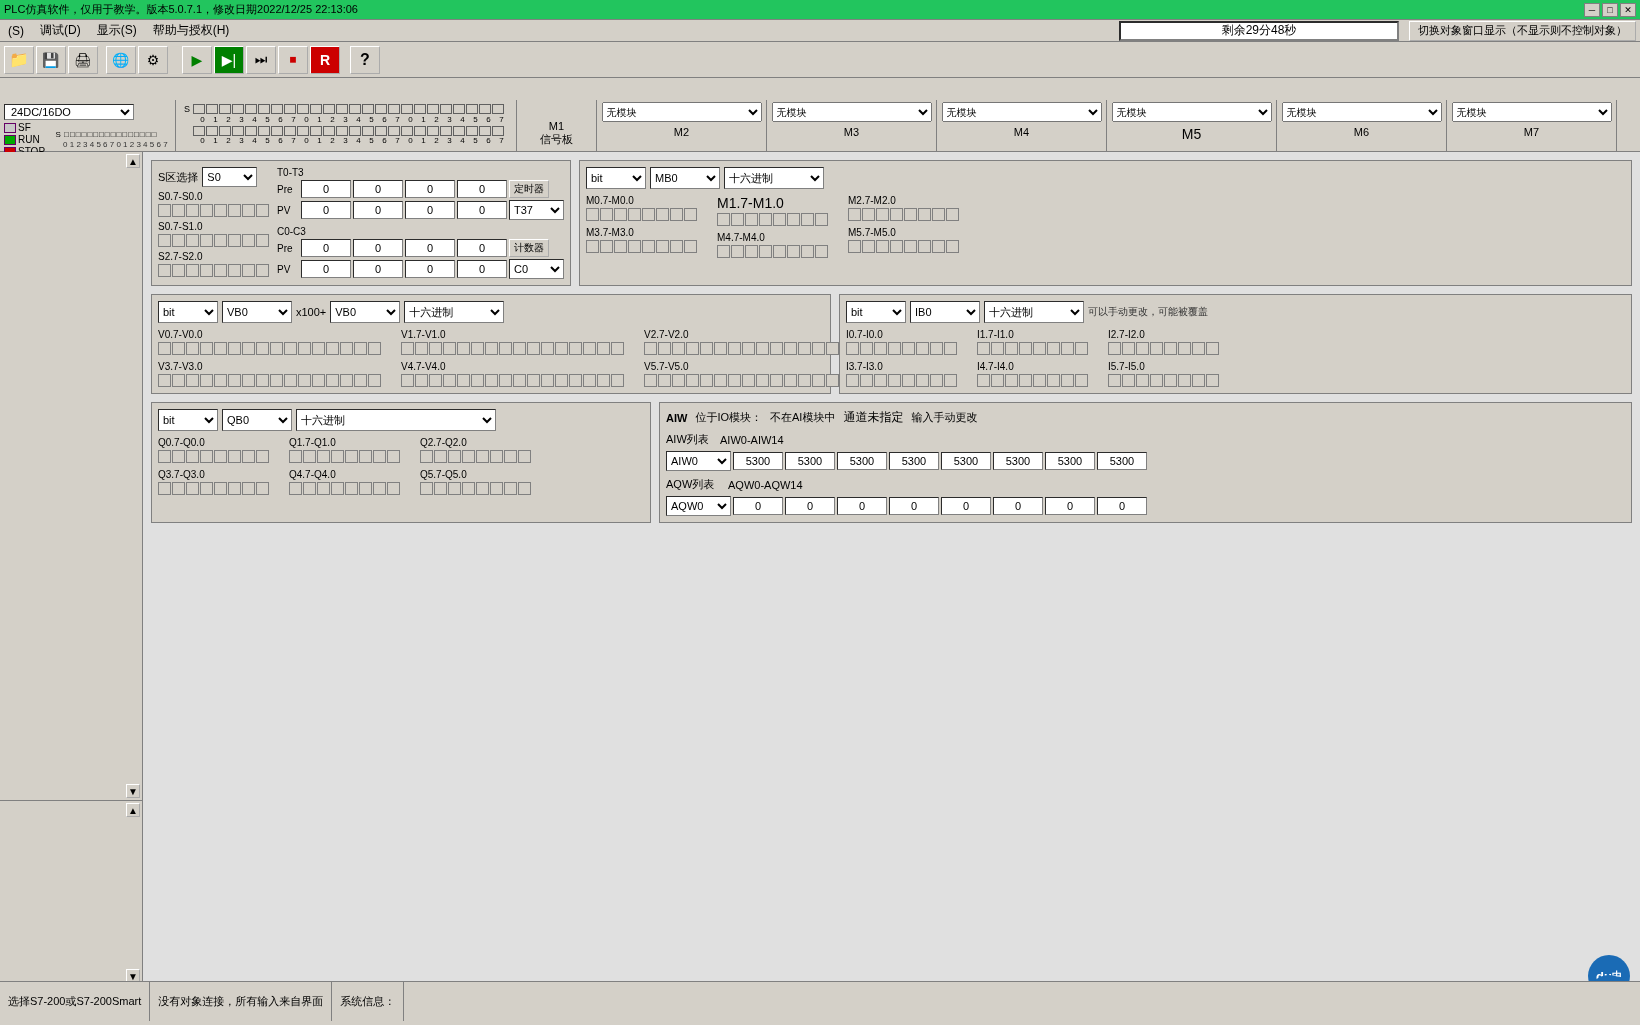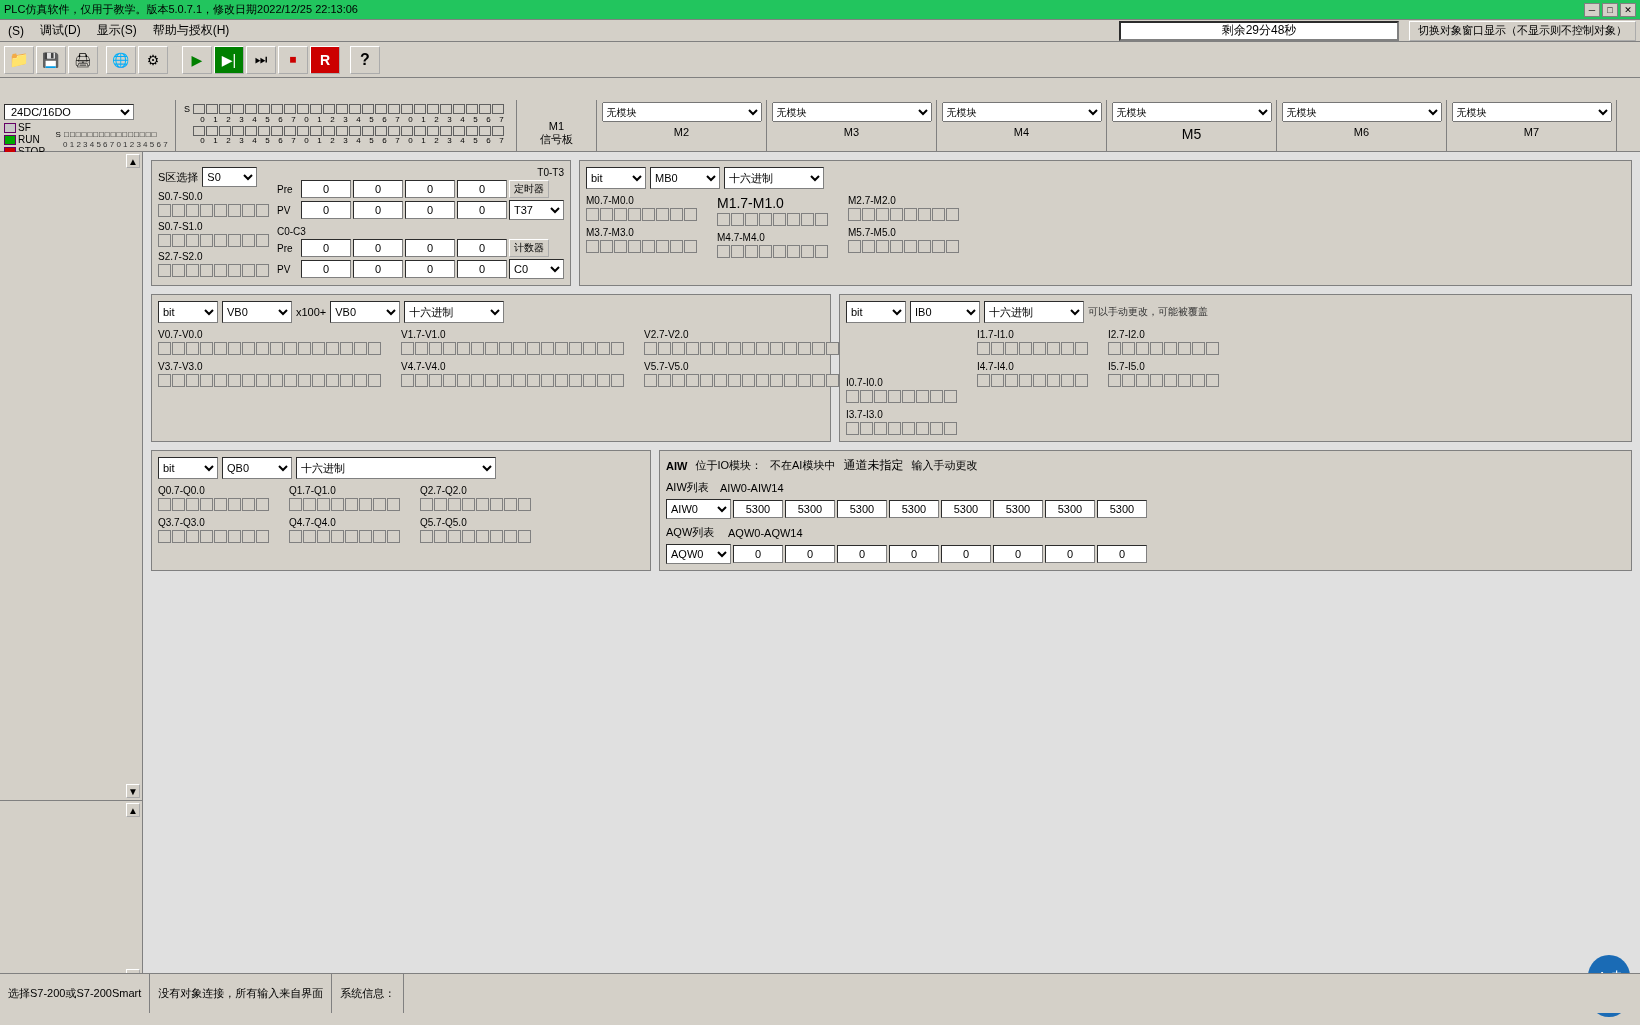--- a/index.html
+++ b/index.html
@@ -20,21 +20,21 @@
     
     .toolbar { background: #d4d0c8; height: 36px; display: flex; align-items: center; padding: 0 4px; gap: 2px; border-bottom: 1px solid #808080; }
     .tool-btn { width: 30px; height: 28px; background: #d4d0c8; border: 1px outset #fff; display: flex; align-items: center; justify-content: center; cursor: pointer; font-size: 14px; }
     .tool-btn-r { width: 30px; height: 28px; background: #c00; border: 1px outset #fff; display: flex; align-items: center; justify-content: center; cursor: pointer; color: white; font-weight: bold; font-size: 14px; }
     .tool-btn-green { background: #008000; color: white; }
     .tool-separator { width: 4px; height: 28px; }
     .module-select { height: 22px; border: 1px inset #808080; background: white; font-size: 11px; min-width: 80px; padding: 0 2px; }
     .tc-input { width: 50px; height: 18px; border: 1px inset #808080; background: white; font-size: 11px; text-align: center; }
     
     
-    .status-bar { position: fixed; bottom: 12px; left: 0; right: 0; height: 40px; background: #d4d0c8; border-top: 1px solid #808080; display: flex; align-items: flex-start; font-size: 11px; }
+    .status-bar { position: fixed; bottom: 4px; left: 0; right: 0; height: 40px; background: #d4d0c8; border-top: 1px solid #808080; display: flex; align-items: flex-start; font-size: 11px; }
     .status-section { padding: 0 8px; border-right: 1px solid #808080; height: 100%; display: flex; align-items: center; }
     .ind-light { width: 14px; height: 12px; border: 1px solid #606060; }
     .ind-gray { background: #808080; }
     .aiw-input { width: 50px; height: 18px; border: 1px inset #808080; background: white; font-size: 11px; text-align: center; }
     
     
     .du-icon { position: fixed; bottom: 28px; right: 10px; width: 42px; height: 42px; border-radius: 50%; background: #1a6bb5; display: flex; align-items: center; justify-content: center; color: white; font-size: 13px; font-weight: bold; }
     .du-icon2 { position: fixed; bottom: 8px; right: 10px; width: 42px; height: 42px; border-radius: 50%; background: #1a6bb5; display: flex; align-items: center; justify-content: center; color: white; font-size: 13px; font-weight: bold; }
     
     select { cursor: pointer; }
@@ -323,21 +323,21 @@
                 <div class="wb-cell"></div>
                 <div class="wb-cell"></div>
                 <div class="wb-cell"></div>
                 <div class="wb-cell"></div>
                 <div class="wb-cell"></div>
             </div>
           </div>
 
           <div>
 
-            <div style="font-size:10px; margin-bottom:2px;text-align:right;">T0-T3</div>
+            <div style="font-size:10px; margin-bottom:2px;">T0-T3</div>
             <div style="display:flex; align-items:center; gap:2px; margin-bottom:2px;">
               <span style="font-size:10px; width:22px;">Pre</span>
               <input type="text" class="tc-input" value="0" style="">
               <input type="text" class="tc-input" value="0" style="">
               <input type="text" class="tc-input" value="0" style="">
               <input type="text" class="tc-input" value="0" style="">
               <span style="font-size:10px; background:#d4d0c8; border:1px outset #fff; padding:1px 4px; white-space:nowrap;">定时器</span>
             </div>
             <div style="display:flex; align-items:center; gap:2px; margin-bottom:6px;">
               <span style="font-size:10px; width:22px;">PV</span>
@@ -614,21 +614,21 @@
               <option>IB0</option>
             </select>
             <select style="height:22px;border:1px inset #808080;background:white;font-size:11px;width:100px;">
               <option>十六进制</option>
             </select>
             <span style="font-size:10px; color:#333;">可以手动更改，可能被覆盖</span>
           </div>
 
           <div style="display:flex; gap:20px;">
             <div>
-              <div style="font-size:10px; margin-bottom:2px;margin-top:48px;">I0.7-I0.0</div>
+              <div style="font-size:10px; margin-bottom:2px;">I0.7-I0.0</div>
               <div style="display:flex; gap:1px; margin-bottom:6px;">
                 <div class="wb-cell"></div>
                   <div class="wb-cell"></div>
                   <div class="wb-cell"></div>
                   <div class="wb-cell"></div>
                   <div class="wb-cell"></div>
                   <div class="wb-cell"></div>
                   <div class="wb-cell"></div>
                   <div class="wb-cell"></div>
               </div>

